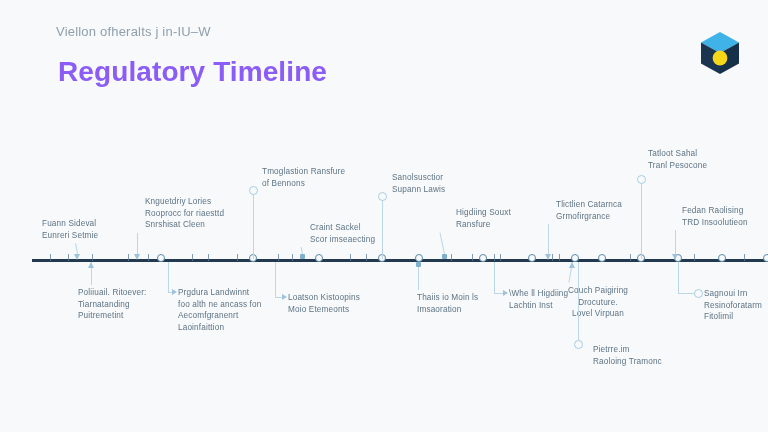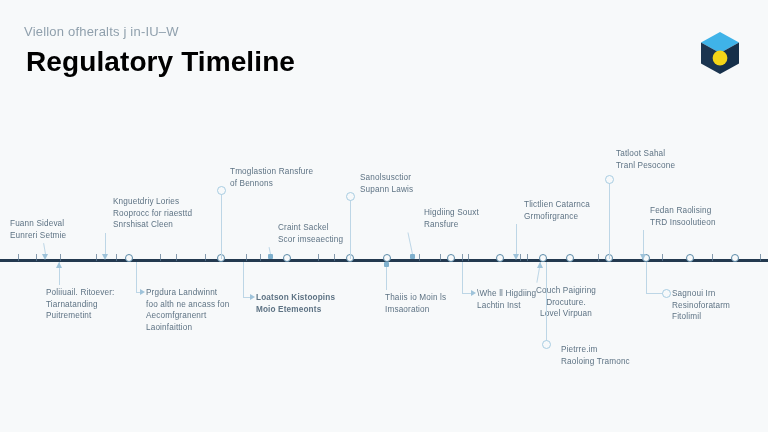--- a/index.html
+++ b/index.html
@@ -3,30 +3,30 @@
 <meta charset="utf-8">
 <style>
   html,body{margin:0;padding:0;}
   body{
     width:768px;height:432px;overflow:hidden;
     background:#f7f9fa;
     font-family:"Liberation Sans","DejaVu Sans",sans-serif;
     position:relative;
     -webkit-font-smoothing:antialiased;
   }
-  #stage{position:absolute;inset:0;}
+  #stage{position:absolute;inset:0;margin-left:32px;}
 
   
   .eyebrow{
     position:absolute;left:24px;top:24px;
     font-size:13px;color:#90a0ad;letter-spacing:.2px;white-space:nowrap;
   }
   .page-title{
-    position:absolute;left:26px;top:46px;
-    font-size:28px;font-weight:bold;color:#000000;letter-spacing:.1px;
+    position:absolute;left:26px;top:56px;
+    font-size:28px;font-weight:bold;color:#8b5cf6;letter-spacing:.1px;
     white-space:nowrap;
   }
 
   
   .logo{position:absolute;right:26px;top:30px;display:flex;align-items:center;gap:9px;}
   .logo-mark{width:44px;height:46px;position:relative;flex:0 0 auto;}
   .logo-text{display:flex;flex-direction:column;justify-content:center;line-height:1;}
   .logo-name{font-size:22px;font-weight:bold;color:#17334d;letter-spacing:.5px;}
   .logo-sub{font-size:10px;color:#9aa7b2;letter-spacing:.7px;margin-top:4px;}
 
@@ -187,21 +187,21 @@
       </div>
       <div class="label below" style="left: 146px; top: 287px;">Prgdura Landwinnt
 foo alth ne ancass fon
 Aecomfgranenrt
 Laoinfaittion</div>
       <div class="conn" style="left: 136px; top: 262px;">
         <div class="stem" style="height: 30px;"></div>
         <div style="position: absolute; height: 1.3px; background: rgb(189, 214, 230); left: 0px; width: 4px; top: 30px;"></div>
         <div style="position: absolute; width: 0px; height: 0px; border-top: 3px solid transparent; border-bottom: 3px solid transparent; border-left: 5px solid rgb(159, 195, 218); left: 4px; top: 27px;"></div>
       </div>
-      <div class="label below" style="left: 256px; top: 292px; font-weight: bold;">Loatson Kistoopins
+      <div class="label below" style="left: 256px; top: 292px;">Loatson Kistoopins
 Moio Etemeonts</div>
       <div class="conn" style="left: 243px; top: 262px;">
         <div class="stem" style="height: 35px;"></div>
         <div style="position: absolute; height: 1.3px; background: rgb(189, 214, 230); left: 0px; width: 7px; top: 35px;"></div>
         <div style="position: absolute; width: 0px; height: 0px; border-top: 3px solid transparent; border-bottom: 3px solid transparent; border-left: 5px solid rgb(159, 195, 218); left: 7px; top: 32px;"></div>
       </div>
       <div class="label below" style="left: 385px; top: 292px;">Thaiis io Moin ls
 Imsaoration</div>
       <div class="conn" style="left: 386px; top: 262px;">
         <div class="stem" style="height: 28px;"></div>

